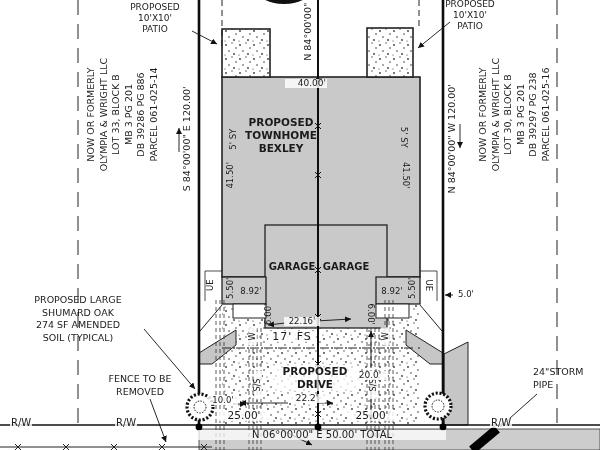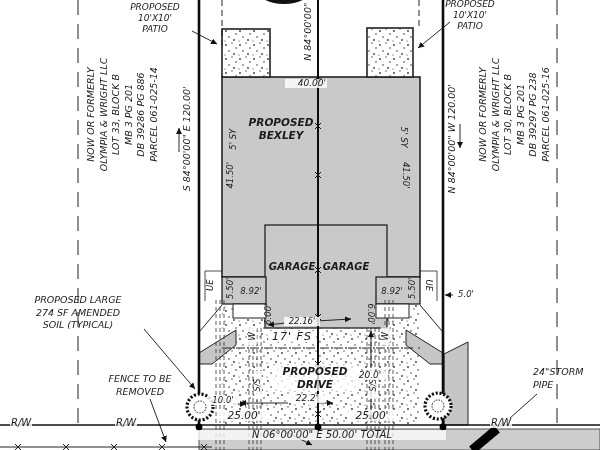--- a/index.html
+++ b/index.html
@@ -1,17 +1,17 @@
 <!DOCTYPE html>
 <html><head>
 <meta charset="utf-8">
 <style>
   html,body{margin:0;padding:0;background:#fff;}
   .canvas{position:relative;width:600px;height:450px;background:#ffffff;overflow:hidden;
-          font-family:"DejaVu Sans",sans-serif;font-style:italic;color:#1b1b1b;}
+          font-family:"DejaVu Sans",sans-serif;color:#1b1b1b;}
   svg.lw{position:absolute;left:0;top:0;}
   .t{position:absolute;white-space:nowrap;line-height:1;text-align:right;}
   .blk div{line-height:12.5px;}
   .blk3 div{line-height:11px;}
   .name div{line-height:13px;}
   .c{text-align:center;}
   .l{text-align:left;}
   .r-90{transform:rotate(-90deg);}
   .r90{transform:rotate(90deg);}
   .bg{background:rgba(255,255,255,.82);padding:0 1px;}
@@ -183,20 +183,21 @@
     <div>OLYMPIA &amp; WRIGHT LLC</div>
     <div>LOT 30, BLOCK B</div>
     <div>MB 3 PG 201</div>
     <div>DB 39297 PG 238</div>
     <div>PARCEL 061-025-16</div>
   </div>
   <div class="t c f95 r-90" style="left:377px;top:134px;width:150px;">N 84°00'00" W   120.00'</div>
 
   <div class="t name c f105 b" style="left:225px;top:116px;width:112px;">
     <div>PROPOSED</div>
+    <div>TOWNHOME</div>
     <div>BEXLEY</div>
   </div>
   <div class="t c f85 r-90" style="left:218px;top:135px;width:30px;">5' SY</div>
   <div class="t c f85 r-90" style="left:212px;top:171px;width:36px;">41.50'</div>
   <div class="t c f85 r90" style="left:389px;top:133px;width:30px;">5' SY</div>
   <div class="t c f85 r90" style="left:388px;top:171px;width:36px;">41.50'</div>
 
   <div class="t c f10 b" style="left:261px;top:262px;width:62px;">GARAGE</div>
   <div class="t c f10 b" style="left:315px;top:262px;width:62px;">GARAGE</div>
 
@@ -222,20 +223,21 @@
     <div>DRIVE</div>
   </div>
   <div class="t c f9 bg" style="left:352px;top:371px;width:34px;">20.0'</div>
   <div class="t c f9 bg" style="left:289px;top:394px;width:34px;">22.2'</div>
   <div class="t c f85 bg" style="left:208px;top:396px;width:28px;">10.0'</div>
   <div class="t c f105 bg" style="left:219px;top:410px;width:48px;">25.00'</div>
   <div class="t c f105 bg" style="left:347px;top:410px;width:48px;">25.00'</div>
 
   <div class="t blk c f95" style="left:20px;top:294px;width:116px;">
     <div>PROPOSED LARGE</div>
+    <div>SHUMARD OAK</div>
     <div>274 SF AMENDED</div>
     <div>SOIL (TYPICAL)</div>
   </div>
   <div class="t blk c f95" style="left:100px;top:373px;width:80px;">
     <div>FENCE TO BE</div>
     <div>REMOVED</div>
   </div>
 
   <div class="t blk l f95" style="left:533px;top:366px;width:64px;">
     <div>24"STORM</div>

